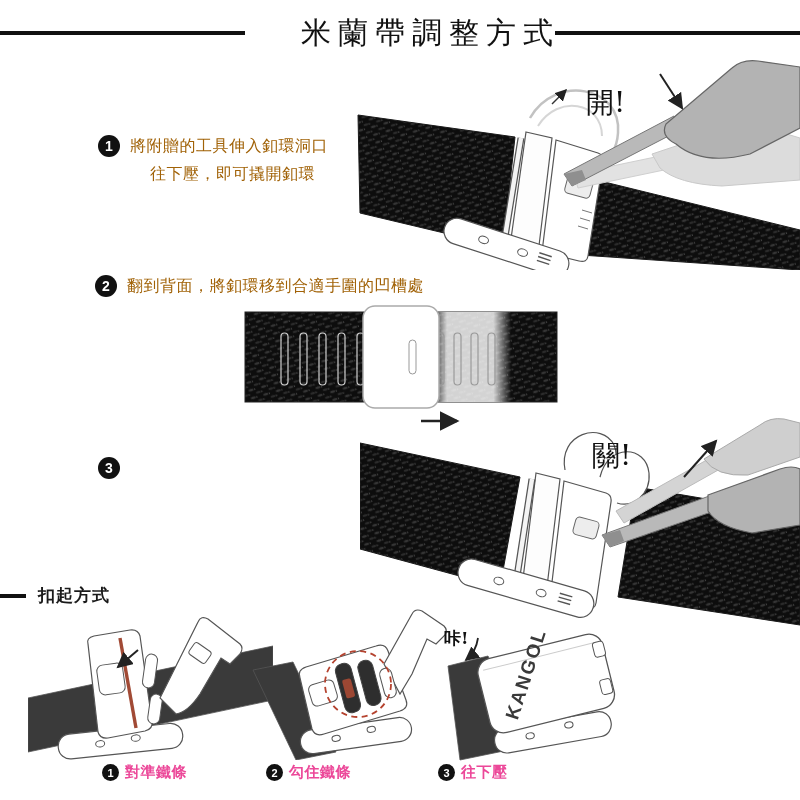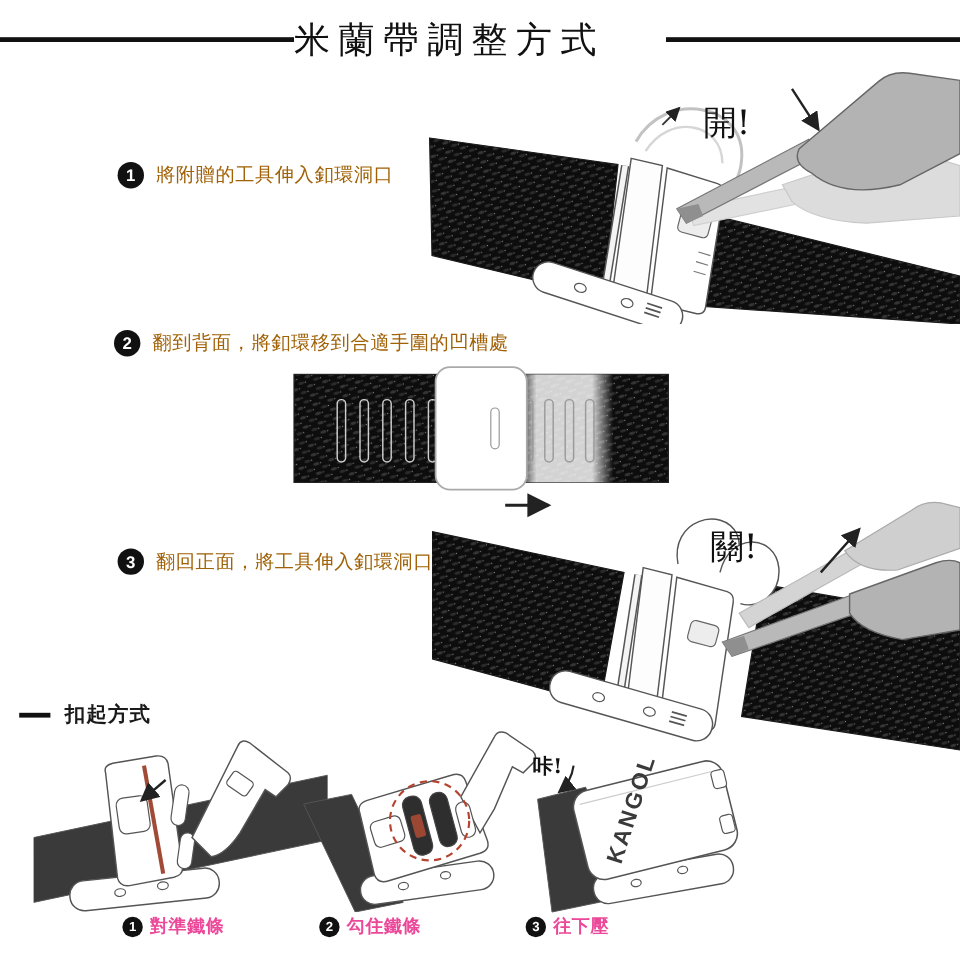--- a/index.html
+++ b/index.html
@@ -4,36 +4,36 @@
 <style>
   html,body{margin:0;padding:0;background:#fff;}
   #canvas{
     position:relative;width:800px;height:800px;background:#fff;overflow:hidden;
     font-family:"Liberation Sans","DejaVu Sans",sans-serif;color:#222;
   }
   .abs{position:absolute;}
   
   .rule{position:absolute;height:4px;background:#111;}
   #page-title{
-    position:absolute;left:245px;top:13px;width:315px;text-align:left;
+    position:absolute;left:245px;top:13px;width:315px;text-align:right;
     font-family:"DejaVu Serif","Liberation Serif",serif;font-size:30px;
     letter-spacing:7px;color:#111;white-space:nowrap;
   }
   
   .step{position:absolute;}
   .step-line{display:flex;align-items:center;height:28px;}
   .step-line.second{padding-left:52px;}
   .badge{
     display:inline-flex;align-items:center;justify-content:center;
     width:22px;height:22px;border-radius:50%;background:#111;color:#fff;
     font-size:14px;font-weight:bold;margin-right:10px;flex:none;
   }
   .step-text{font-size:16px;letter-spacing:0.5px;font-weight:500;color:#a16207;white-space:nowrap;}
   
-  #buckle-heading{position:absolute;left:16px;top:584px;display:flex;align-items:center;}
+  #buckle-heading{position:absolute;left:0;top:584px;display:flex;align-items:center;}
   #buckle-heading .dash{width:26px;height:4px;background:#111;margin-right:12px;}
   #buckle-heading .txt{font-size:17px;font-weight:bold;letter-spacing:1px;color:#1a1a1a;}
   
   .caption{position:absolute;top:763px;display:flex;align-items:center;}
   .caption .badge{width:17px;height:17px;font-size:11px;margin-right:6px;}
   .caption .cap-text{font-size:15px;font-weight:600;letter-spacing:0.5px;color:#ec4899;white-space:nowrap;}
   svg{display:block;}
   svg text.callout{font-family:"DejaVu Serif","Liberation Serif",serif;fill:#111;}
   svg text.brand{font-family:"Liberation Sans","DejaVu Sans",sans-serif;font-weight:bold;fill:#3a3a3a;}
 </style>
@@ -43,20 +43,23 @@
 <div id="canvas">
 
   <div class="rule" style="left:0;top:31px;width:245px;"></div>
   <div id="page-title">米蘭帶調整方式</div>
   <div class="rule" style="left:555px;top:31px;width:245px;"></div>
 
   <div class="step" style="left:98px;top:132px;">
     <div class="step-line first">
       <span class="badge">1</span>
       <span class="step-text">將附贈的工具伸入釦環洞口</span>
+    </div>
+    <div class="step-line second">
+      <span class="step-text">往下壓，即可撬開釦環</span>
     </div>
   </div>
 
   <svg class="abs" style="left:330px;top:58px;" width="470" height="212" viewBox="0 0 470 212">
     <defs>
       <pattern id="mesh1" width="13" height="8" patternUnits="userSpaceOnUse" patternTransform="rotate(-16)">
         <rect width="13" height="8" fill="#0d0d0d"></rect>
         <ellipse cx="3.2" cy="2" rx="3" ry="1.7" fill="#2b2b2b" stroke="#000" stroke-width="0.5"></ellipse>
         <ellipse cx="9.8" cy="6" rx="3" ry="1.7" fill="#353535" stroke="#000" stroke-width="0.5"></ellipse>
         <circle cx="6.8" cy="2" r="0.55" fill="#8a8a8a"></circle>
@@ -144,21 +147,20 @@
       <rect x="245" y="30" width="7" height="52" rx="3.5"></rect>
     </g>
     <rect x="120" y="3" width="76" height="102" rx="12" fill="#fff" stroke="#aaa" stroke-width="1.5"></rect>
     <rect x="166" y="37" width="7" height="34" rx="3.5" fill="none" stroke="#999"></rect>
     <path d="M178,118 L214,118" stroke="#222" stroke-width="2.5" marker-end="url(#arrowB)"></path>
   </svg>
 
   <div class="step" style="left:98px;top:454px;">
     <div class="step-line first">
       <span class="badge">3</span>
-      <span class="step-text">翻回正面，將工具伸入釦環洞口</span>
     </div>
   </div>
 
   <svg class="abs" style="left:360px;top:415px;" width="440" height="235" viewBox="0 0 440 235">
     <defs>
       <pattern id="mesh3" width="13" height="8" patternUnits="userSpaceOnUse" patternTransform="rotate(-16)">
         <rect width="13" height="8" fill="#0d0d0d"></rect>
         <ellipse cx="3.2" cy="2" rx="3" ry="1.7" fill="#2b2b2b" stroke="#000" stroke-width="0.5"></ellipse>
         <ellipse cx="9.8" cy="6" rx="3" ry="1.7" fill="#353535" stroke="#000" stroke-width="0.5"></ellipse>
         <circle cx="6.8" cy="2" r="0.55" fill="#8a8a8a"></circle>

